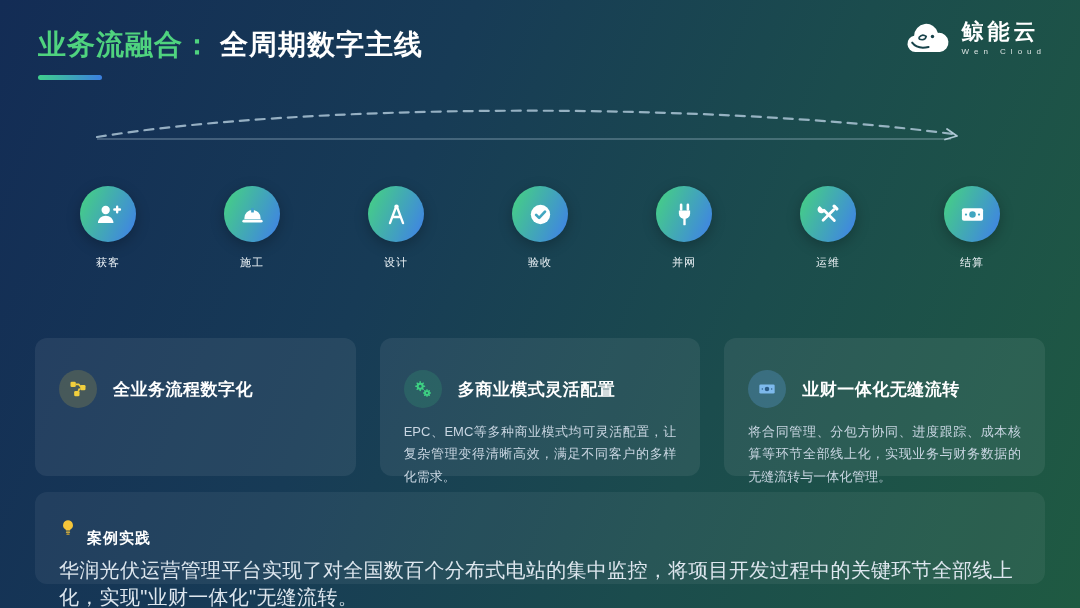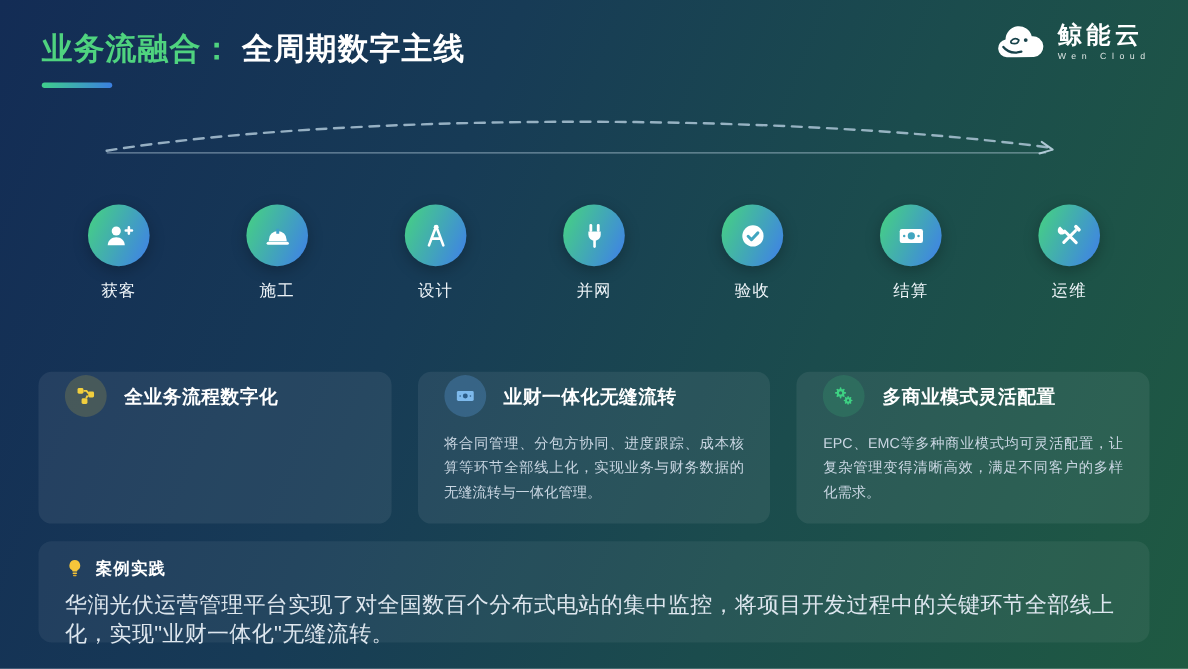--- a/index.html
+++ b/index.html
@@ -28,40 +28,40 @@
   
   .steps { position:absolute; left:70px; top:186px; width:940px; display:flex; justify-content:space-between; }
   .step { display:flex; flex-direction:column; align-items:center; width:76px; }
   .step-circle {
     width:56px; height:56px; border-radius:50%;
     background:linear-gradient(115deg,#45cd87 8%,#3f82e6 95%);
     display:flex; align-items:center; justify-content:center;
     box-shadow:0 4px 14px rgba(0,0,0,.25);
   }
   .step-circle svg { width:27px; height:27px; }
-  .step-label { margin-top:13px; font-size:15px; color:#eef4f8; letter-spacing:1px; }
+  .step-label { margin-top:13px; font-size:11px; color:#eef4f8; letter-spacing:1px; }
   
   .cards { position:absolute; left:35px; top:338px; width:1010px; display:grid;
            grid-template-columns:repeat(3,1fr); gap:24px; }
-  .card { background:rgba(255,255,255,.07); border-radius:12px; padding:3px 24px; height:138px; }
+  .card { background:rgba(255,255,255,.07); border-radius:12px; padding:32px 24px; height:138px; }
   .card-head { display:flex; align-items:center; gap:16px; }
   .card-icon { width:38px; height:38px; border-radius:50%; flex:0 0 38px;
                display:flex; align-items:center; justify-content:center; }
   .card-icon svg { width:20px; height:20px; }
   .ci-yellow { background:rgba(242,207,61,.17); color:#f2cf3d; }
   .ci-blue   { background:rgba(96,166,232,.28); color:#7db9ec; }
   .ci-green  { background:rgba(62,209,131,.16); color:#3ed183; }
   .card-title { font-size:17px; font-weight:bold; color:#ffffff; letter-spacing:.5px; }
   .card-body { margin-top:13px; font-size:13px; line-height:1.72; color:#c9d6e2; text-align:justify; }
   
   .case { position:absolute; left:35px; top:492px; width:1010px; height:92px;
           background:rgba(255,255,255,.06); border-radius:12px; padding:15px 24px; }
   .case-head { display:flex; align-items:center; gap:10px; }
   .case-head svg { width:18px; height:20px; }
-  .case-title { font-size:15px; font-weight:bold; color:#ffffff; letter-spacing:1px; }
+  .case-title { font-size:15px; font-weight:bold; color:#ffffff; letter-spacing:1px;margin-top:22px; }
   .case-body { margin-top:9px; font-size:20px; color:#dde6ee; letter-spacing:.3px; }
 </style>
 </head>
 <body>
 
 <div class="slide">
 
   <div class="header">
     <div class="title">
       <span class="hl">业务流融合：</span><span class="rest">全周期数字主线</span>
@@ -119,112 +119,112 @@
           <circle cx="12" cy="5" r="2" fill="#fff"></circle>
           <path d="M11 6.8L6.2 19.6M13 6.8L17.8 19.6M8.4 14.2h7.2" stroke="#fff" stroke-width="2.1" stroke-linecap="round" fill="none"></path>
         </svg>
       </div>
       <div class="step-label">设计</div>
     </div>
 
     <div class="step">
       <div class="step-circle">
         <svg viewBox="0 0 24 24">
+          <circle cx="12" cy="12" r="8.6" fill="#fff"></circle>
+          <path d="M8.1 12.3l2.7 2.7 5.2-5.5" stroke="#41a6c0" stroke-width="2.4" fill="none" stroke-linecap="round" stroke-linejoin="round"></path>
+        </svg>
+      </div>
+      <div class="step-label">验收</div>
+    </div>
+
+    <div class="step">
+      <div class="step-circle">
+        <svg viewBox="0 0 24 24">
           <path d="M9 3.4v4.2M15 3.4v4.2" stroke="#fff" stroke-width="2.3" stroke-linecap="round"></path>
           <path d="M7 8.4h10v2.6a5 5 0 0 1-10 0z" fill="#fff"></path>
           <path d="M12 16v4.6" stroke="#fff" stroke-width="2.1" stroke-linecap="round"></path>
         </svg>
       </div>
       <div class="step-label">并网</div>
     </div>
 
     <div class="step">
       <div class="step-circle">
         <svg viewBox="0 0 24 24">
-          <circle cx="12" cy="12" r="8.6" fill="#fff"></circle>
-          <path d="M8.1 12.3l2.7 2.7 5.2-5.5" stroke="#41a6c0" stroke-width="2.4" fill="none" stroke-linecap="round" stroke-linejoin="round"></path>
-        </svg>
-      </div>
-      <div class="step-label">验收</div>
+          <path d="M8 8.2L17.2 17.4" stroke="#fff" stroke-width="2.5" stroke-linecap="round"></path>
+          <path d="M4.2 4.4a3.4 3.4 0 1 0 4.6 4.4l-2.2-2z" fill="#fff"></path>
+          <path d="M16.6 7.8L7.2 17.2" stroke="#fff" stroke-width="2.5" stroke-linecap="round"></path>
+          <path d="M17 4.6l2.4 2.4" stroke="#fff" stroke-width="3" stroke-linecap="round"></path>
+        </svg>
+      </div>
+      <div class="step-label">运维</div>
     </div>
 
     <div class="step">
       <div class="step-circle">
         <svg viewBox="0 0 24 24">
           <rect x="2.6" y="6.4" width="18.8" height="11.2" rx="1.8" fill="#fff"></rect>
           <circle cx="12" cy="12" r="2.9" fill="#41a6c0"></circle>
           <circle cx="6.2" cy="12" r="1" fill="#41a6c0"></circle>
           <circle cx="17.8" cy="12" r="1" fill="#41a6c0"></circle>
         </svg>
       </div>
       <div class="step-label">结算</div>
-    </div>
-
-    <div class="step">
-      <div class="step-circle">
-        <svg viewBox="0 0 24 24">
-          <path d="M8 8.2L17.2 17.4" stroke="#fff" stroke-width="2.5" stroke-linecap="round"></path>
-          <path d="M4.2 4.4a3.4 3.4 0 1 0 4.6 4.4l-2.2-2z" fill="#fff"></path>
-          <path d="M16.6 7.8L7.2 17.2" stroke="#fff" stroke-width="2.5" stroke-linecap="round"></path>
-          <path d="M17 4.6l2.4 2.4" stroke="#fff" stroke-width="3" stroke-linecap="round"></path>
-        </svg>
-      </div>
-      <div class="step-label">运维</div>
     </div>
 
   </div>
 
   <div class="cards">
 
     <div class="card">
       <div class="card-head">
         <div class="card-icon ci-yellow">
           <svg viewBox="0 0 24 24">
             <rect x="3" y="3.2" width="6.4" height="6.4" rx="1.6" fill="currentColor"></rect>
             <rect x="14.6" y="7.2" width="6.4" height="6.4" rx="1.6" fill="currentColor"></rect>
             <rect x="7.4" y="14.4" width="6.4" height="6.4" rx="1.6" fill="currentColor"></rect>
             <path d="M9.4 6.4h3.4l2.4 3M12.4 14.4l1.6-3" stroke="currentColor" stroke-width="2" fill="none"></path>
           </svg>
         </div>
         <div class="card-title">全业务流程数字化</div>
       </div>
-    </div>
-
-    <div class="card">
-      <div class="card-head">
-        <div class="card-icon ci-blue">
-          <svg viewBox="0 0 24 24">
-            <rect x="2.8" y="6.6" width="18.4" height="10.8" rx="1.6" fill="currentColor"></rect>
-            <circle cx="12" cy="12" r="2.7" fill="#2b5c87"></circle>
-            <circle cx="6.4" cy="12" r=".9" fill="#2b5c87"></circle>
-            <circle cx="17.6" cy="12" r=".9" fill="#2b5c87"></circle>
-          </svg>
-        </div>
-        <div class="card-title">业财一体化无缝流转</div>
-      </div>
-      <div class="card-body">将合同管理、分包方协同、进度跟踪、成本核算等环节全部线上化，实现业务与财务数据的无缝流转与一体化管理。</div>
     </div>
 
     <div class="card">
       <div class="card-head">
         <div class="card-icon ci-green">
           <svg viewBox="0 0 24 24">
             <g stroke="currentColor" stroke-linecap="round">
               <circle cx="8.6" cy="8.6" r="3" fill="none" stroke-width="2.4"></circle>
               <path d="M8.6 3.4v1.8M8.6 12v1.8M3.4 8.6h1.8M12 8.6h1.8M5 5l1.2 1.2M11 11l1.2 1.2M12.2 5L11 6.2M6.2 11L5 12.2" stroke-width="1.8"></path>
               <circle cx="16.8" cy="16.8" r="2.3" fill="none" stroke-width="2.2"></circle>
               <path d="M16.8 12.8v1.4M16.8 19.4v1.4M12.8 16.8h1.4M19.4 16.8h1.4M14 14l1 1M18.6 18.6l1 1M19.6 14l-1 1M15 18.6l-1 1" stroke-width="1.6"></path>
             </g>
           </svg>
         </div>
         <div class="card-title">多商业模式灵活配置</div>
       </div>
       <div class="card-body">EPC、EMC等多种商业模式均可灵活配置，让复杂管理变得清晰高效，满足不同客户的多样化需求。</div>
     </div>
 
+    <div class="card">
+      <div class="card-head">
+        <div class="card-icon ci-blue">
+          <svg viewBox="0 0 24 24">
+            <rect x="2.8" y="6.6" width="18.4" height="10.8" rx="1.6" fill="currentColor"></rect>
+            <circle cx="12" cy="12" r="2.7" fill="#2b5c87"></circle>
+            <circle cx="6.4" cy="12" r=".9" fill="#2b5c87"></circle>
+            <circle cx="17.6" cy="12" r=".9" fill="#2b5c87"></circle>
+          </svg>
+        </div>
+        <div class="card-title">业财一体化无缝流转</div>
+      </div>
+      <div class="card-body">将合同管理、分包方协同、进度跟踪、成本核算等环节全部线上化，实现业务与财务数据的无缝流转与一体化管理。</div>
+    </div>
+
   </div>
 
   <div class="case">
     <div class="case-head">
       <svg viewBox="0 0 24 26">
         <path d="M12 2.5a6.6 6.6 0 0 0-3.6 12.1c.55.45.9 1.1.9 1.8h5.4c0-.7.35-1.35.9-1.8A6.6 6.6 0 0 0 12 2.5z" fill="#f5c53a"></path>
         <rect x="9.2" y="17.6" width="5.6" height="1.8" rx=".9" fill="#f5c53a"></rect>
         <rect x="9.8" y="20.4" width="4.4" height="1.7" rx=".85" fill="#d9a92c"></rect>
       </svg>
       <div class="case-title">案例实践</div>

